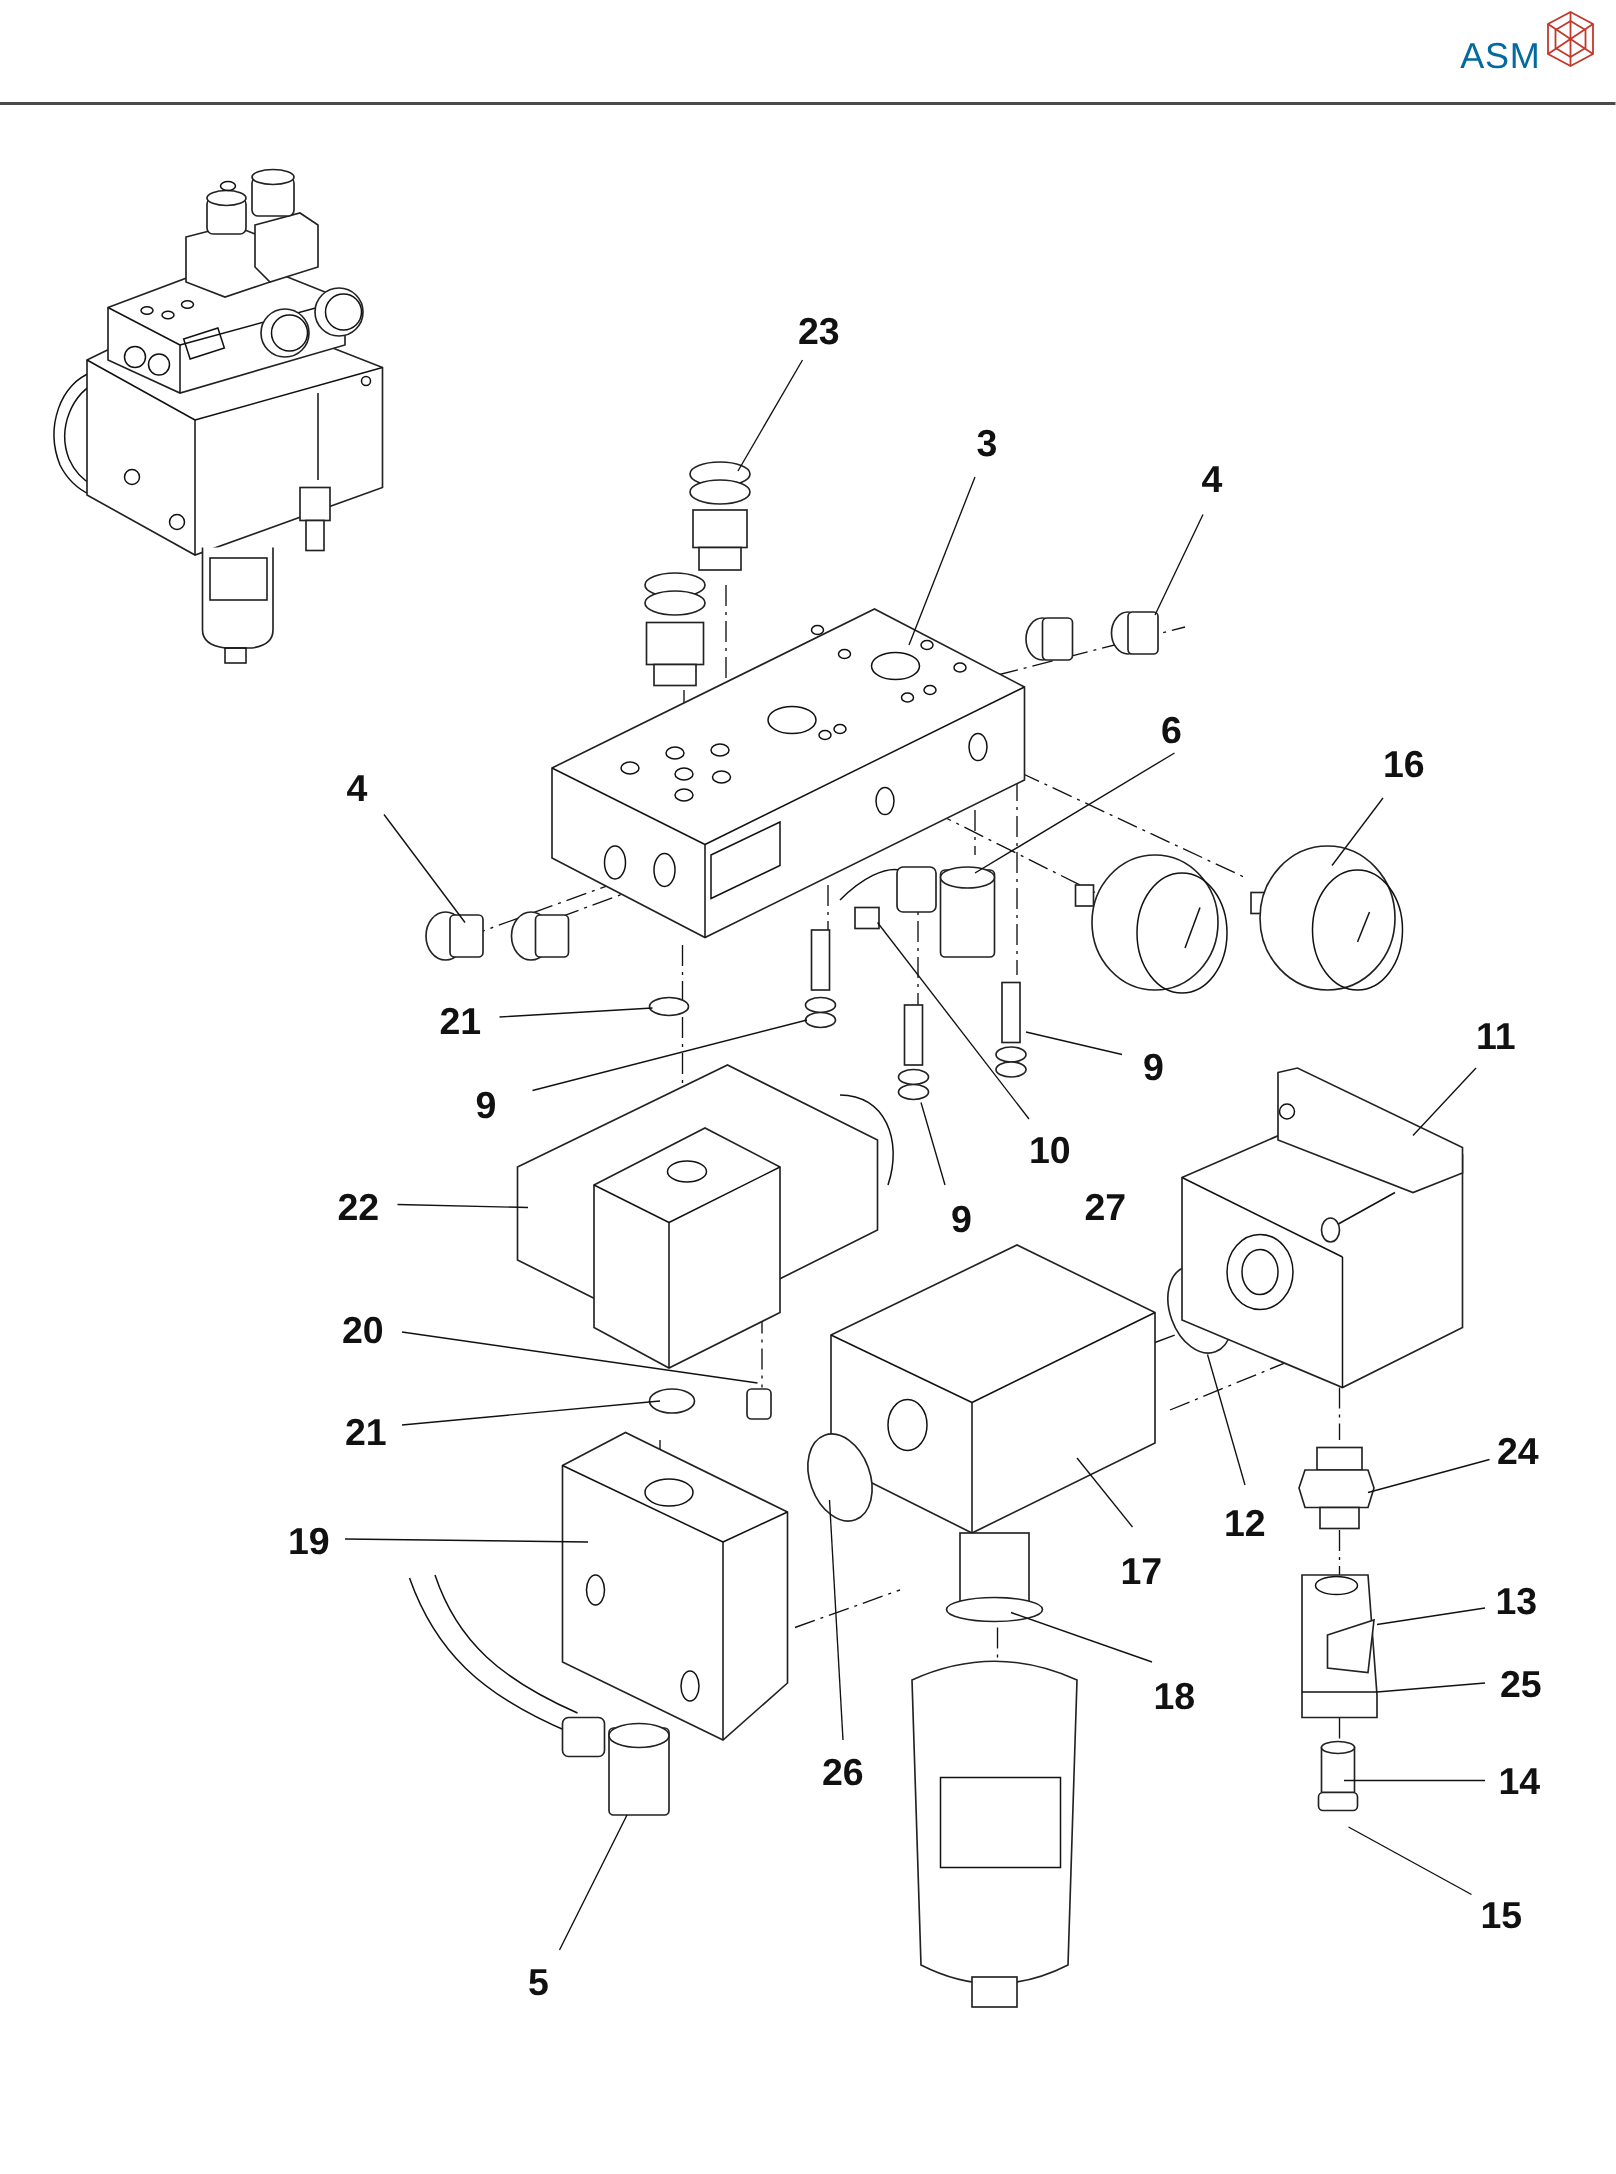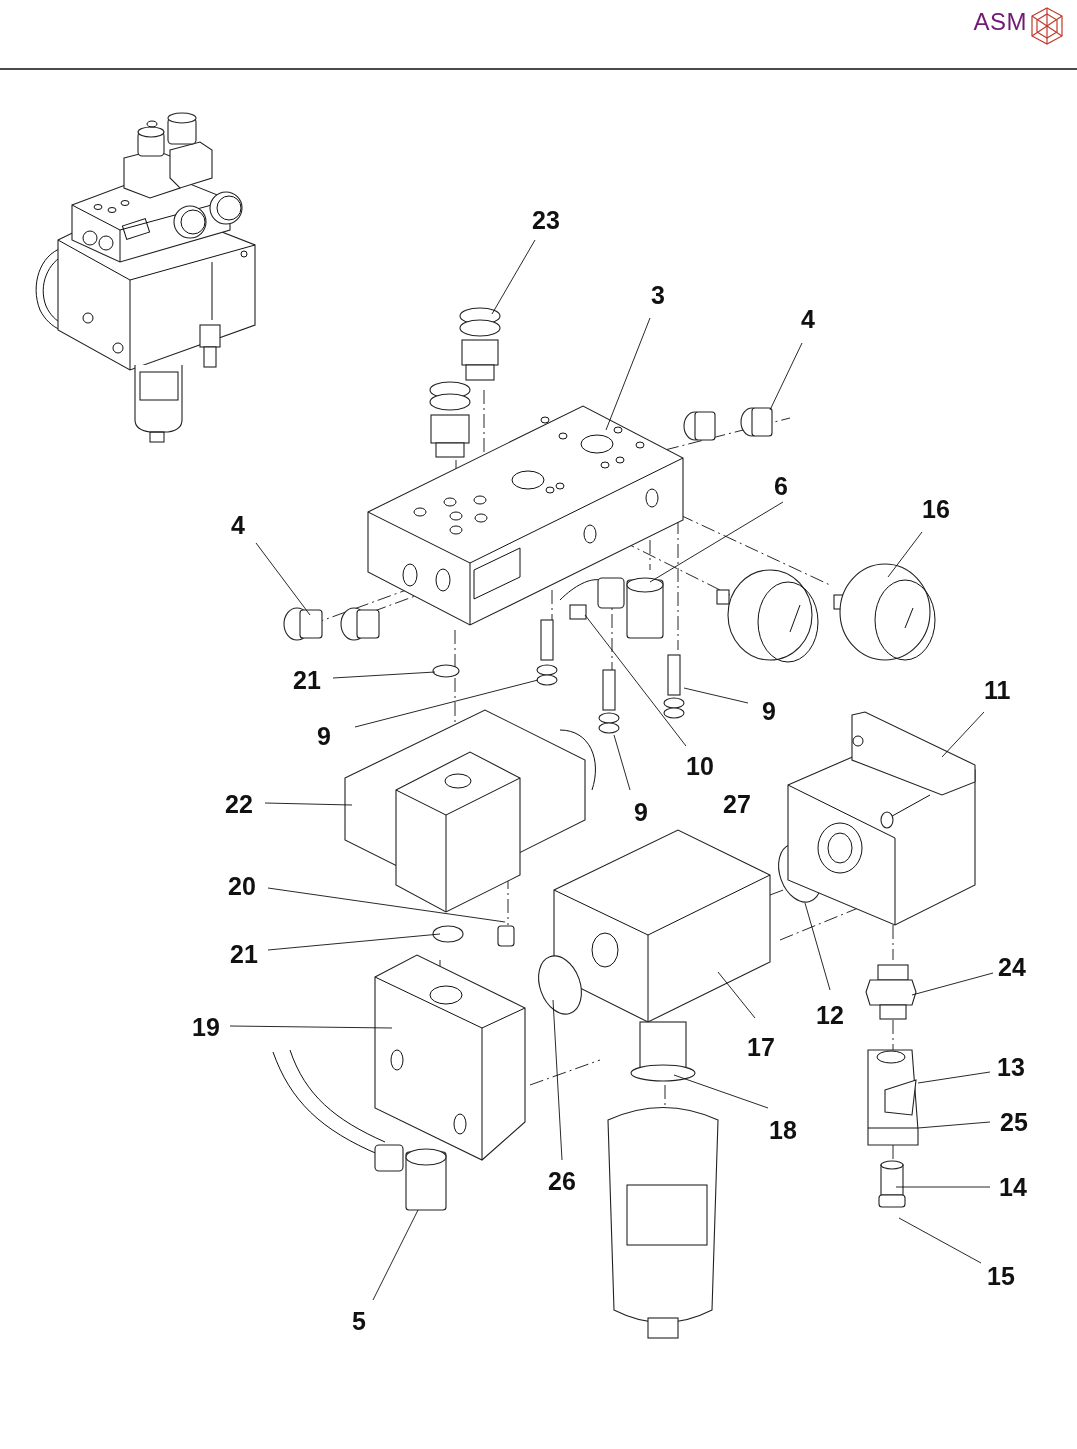--- a/index.html
+++ b/index.html
@@ -1,19 +1,19 @@
 <!DOCTYPE html>
 <html><head>
 <meta charset="utf-8">
 <style>
   html, body { margin: 0; padding: 0; background: #ffffff; }
   body { width: 1077px; height: 1449px; position: relative; overflow: hidden;
          font-family: "Liberation Sans", sans-serif; }
   .header { position: absolute; left: 0; top: 0; width: 1077px; height: 70px; }
-  .brand { position: absolute; right: 50px; top: 8px; font-size: 24px; color: #701a75;
+  .brand { position: absolute; right: 50px; top: 24px; font-size: 24px; color: #0369a1;
            letter-spacing: 0.5px; font-family: "Liberation Sans", sans-serif; }
   .logo { position: absolute; right: 12px; top: 6px; width: 36px; height: 40px; }
   .rule { position: absolute; left: 0; top: 68px; width: 1077px; height: 2px; background: #4a4a4a; }
   svg.drawing { position: absolute; left: 0; top: 0; }
   .callout { font-family: "Liberation Sans", sans-serif; font-weight: bold; font-size: 25px; fill: #111; }
   .ln { stroke: #111; stroke-width: 1; fill: none; }
   .ln2 { stroke: #222; stroke-width: 1.1; fill: #fff; }
   .leader { stroke: #111; stroke-width: 0.9; fill: none; }
   .axis { stroke: #111; stroke-width: 0.9; fill: none; stroke-dasharray: 14 4 2 4; }
 </style>

